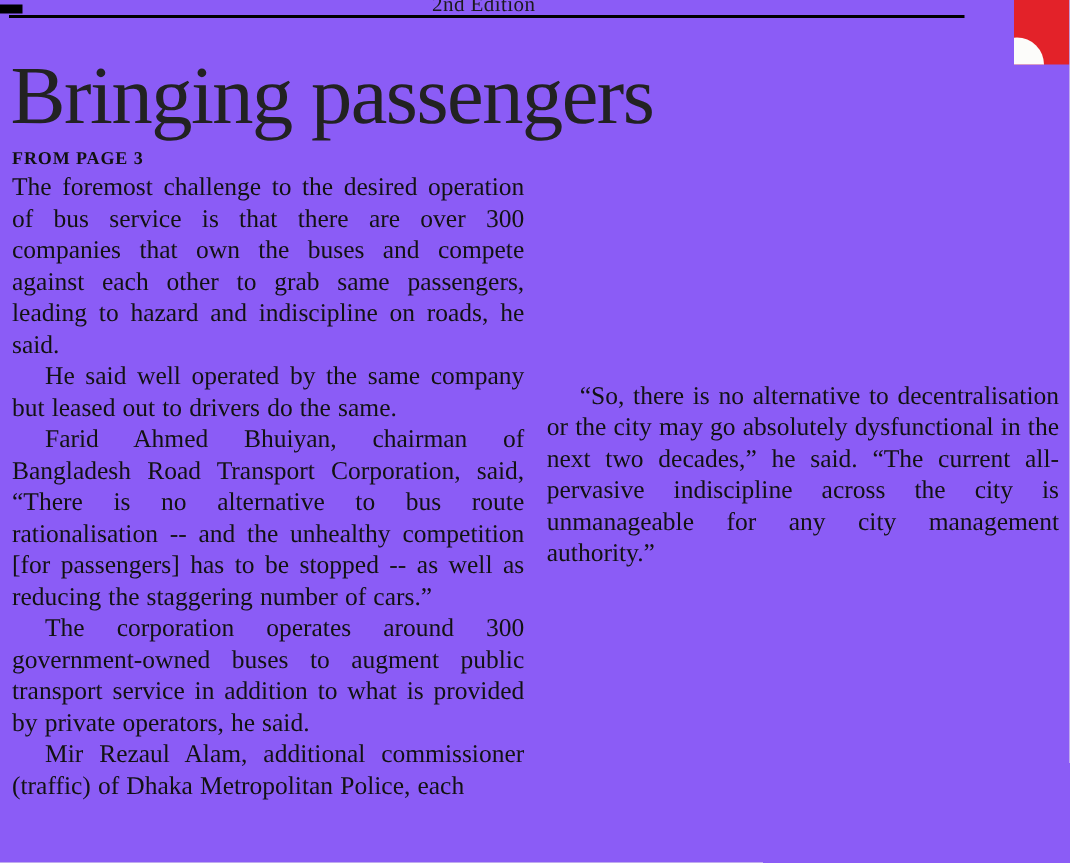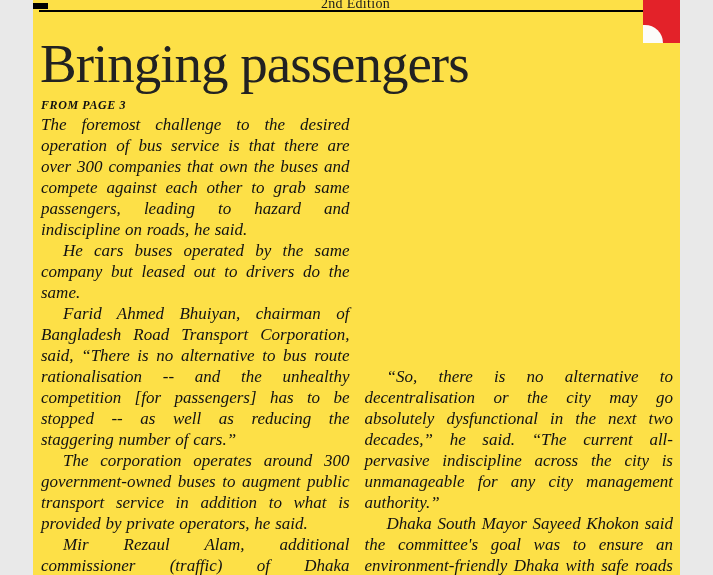--- a/index.html
+++ b/index.html
@@ -1,21 +1,21 @@
 <!DOCTYPE html>
 <html><head>
 <meta charset="utf-8">
 <style>
   html, body { margin: 0; padding: 0; background: #e9e9e9; }
   .page {
     position: relative;
-    width: 647px;
+    width: 713px;
     height: 575px;
     margin: 0 auto;
-    background: #fde047;
+    background: #8b5cf6;
     overflow: hidden;
     font-family: "Liberation Serif", serif;
     color: #121212;
   }
 
   
   .masthead { position: relative; height: 15px; }
   .edition-label {
     position: absolute;
     top: -4px;
@@ -70,22 +70,21 @@
     font-weight: 400;
     letter-spacing: -1px;
     color: #222;
   }
 
   
   .columns {
     display: flex;
     gap: 15px;
     padding: 6px 7px 0 8px;
-    align-items: flex-end;
-    font-style: italic;
+    align-items: center;
   }
   .col { flex: 1; min-width: 0; }
 
   .kicker {
     font-size: 12px;
     font-weight: bold;
     letter-spacing: 0.6px;
     color: #111;
     margin: 1px 0 1px 0;
   }
@@ -111,26 +110,25 @@
     <div class="logo-fragment"></div>
   </div>
 
   <h1 class="headline">Bringing passengers</h1>
 
   <div class="columns">
 
     <div class="col">
       <div class="kicker">FROM PAGE 3</div>
       <p>The foremost challenge to the desired operation of bus service is that there are over 300 companies that own the buses and compete against each other to grab same passengers, leading to hazard and indiscipline on roads, he said.</p>
-      <p class="indent">He cars buses operated by the same company but leased out to drivers do the same.</p>
+      <p class="indent">He said well operated by the same company but leased out to drivers do the same.</p>
       <p class="indent">Farid Ahmed Bhuiyan, chairman of Bangladesh Road Transport Corporation, said, “There is no alternative to bus route rationalisation -- and the unhealthy competition [for passengers] has to be stopped -- as well as reducing the staggering number of cars.”</p>
       <p class="indent">The corporation operates around 300 government-owned buses to augment public transport service in addition to what is provided by private operators, he said.</p>
       <p class="indent">Mir Rezaul Alam, additional commissioner (traffic) of Dhaka Metropolitan Police, each</p>
     </div>
 
     <div class="col">
       <p class="indent">“So, there is no alternative to decentralisation or the city may go absolutely dysfunctional in the next two decades,” he said. “The current all-pervasive indiscipline across the city is unmanageable for any city management authority.”</p>
-      <p class="indent">Dhaka South Mayor Sayeed Khokon said the committee's goal was to ensure an environment-friendly Dhaka with safe roads and free of traffic jam in the next two years.</p>
     </div>
 
   </div>
 
 </div>
 
 </body></html>

